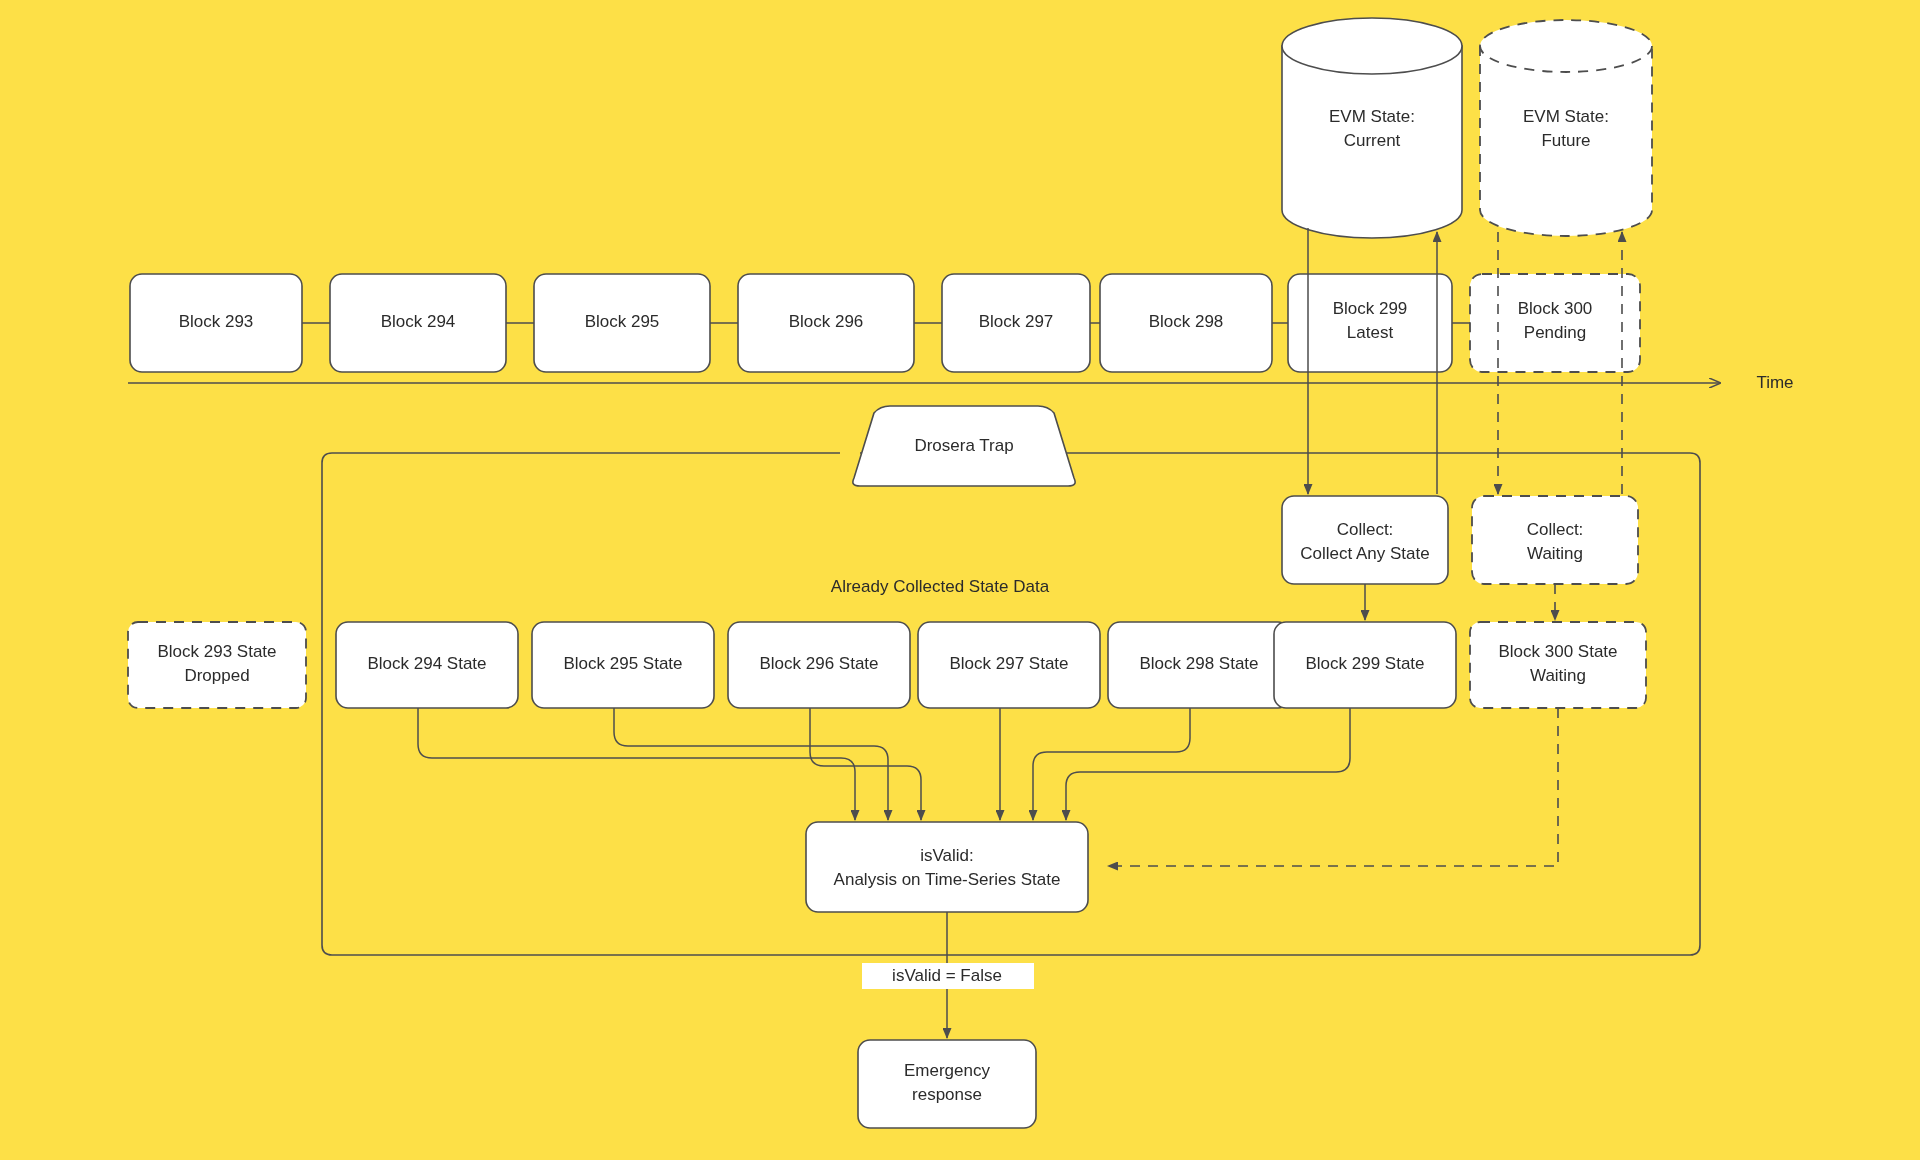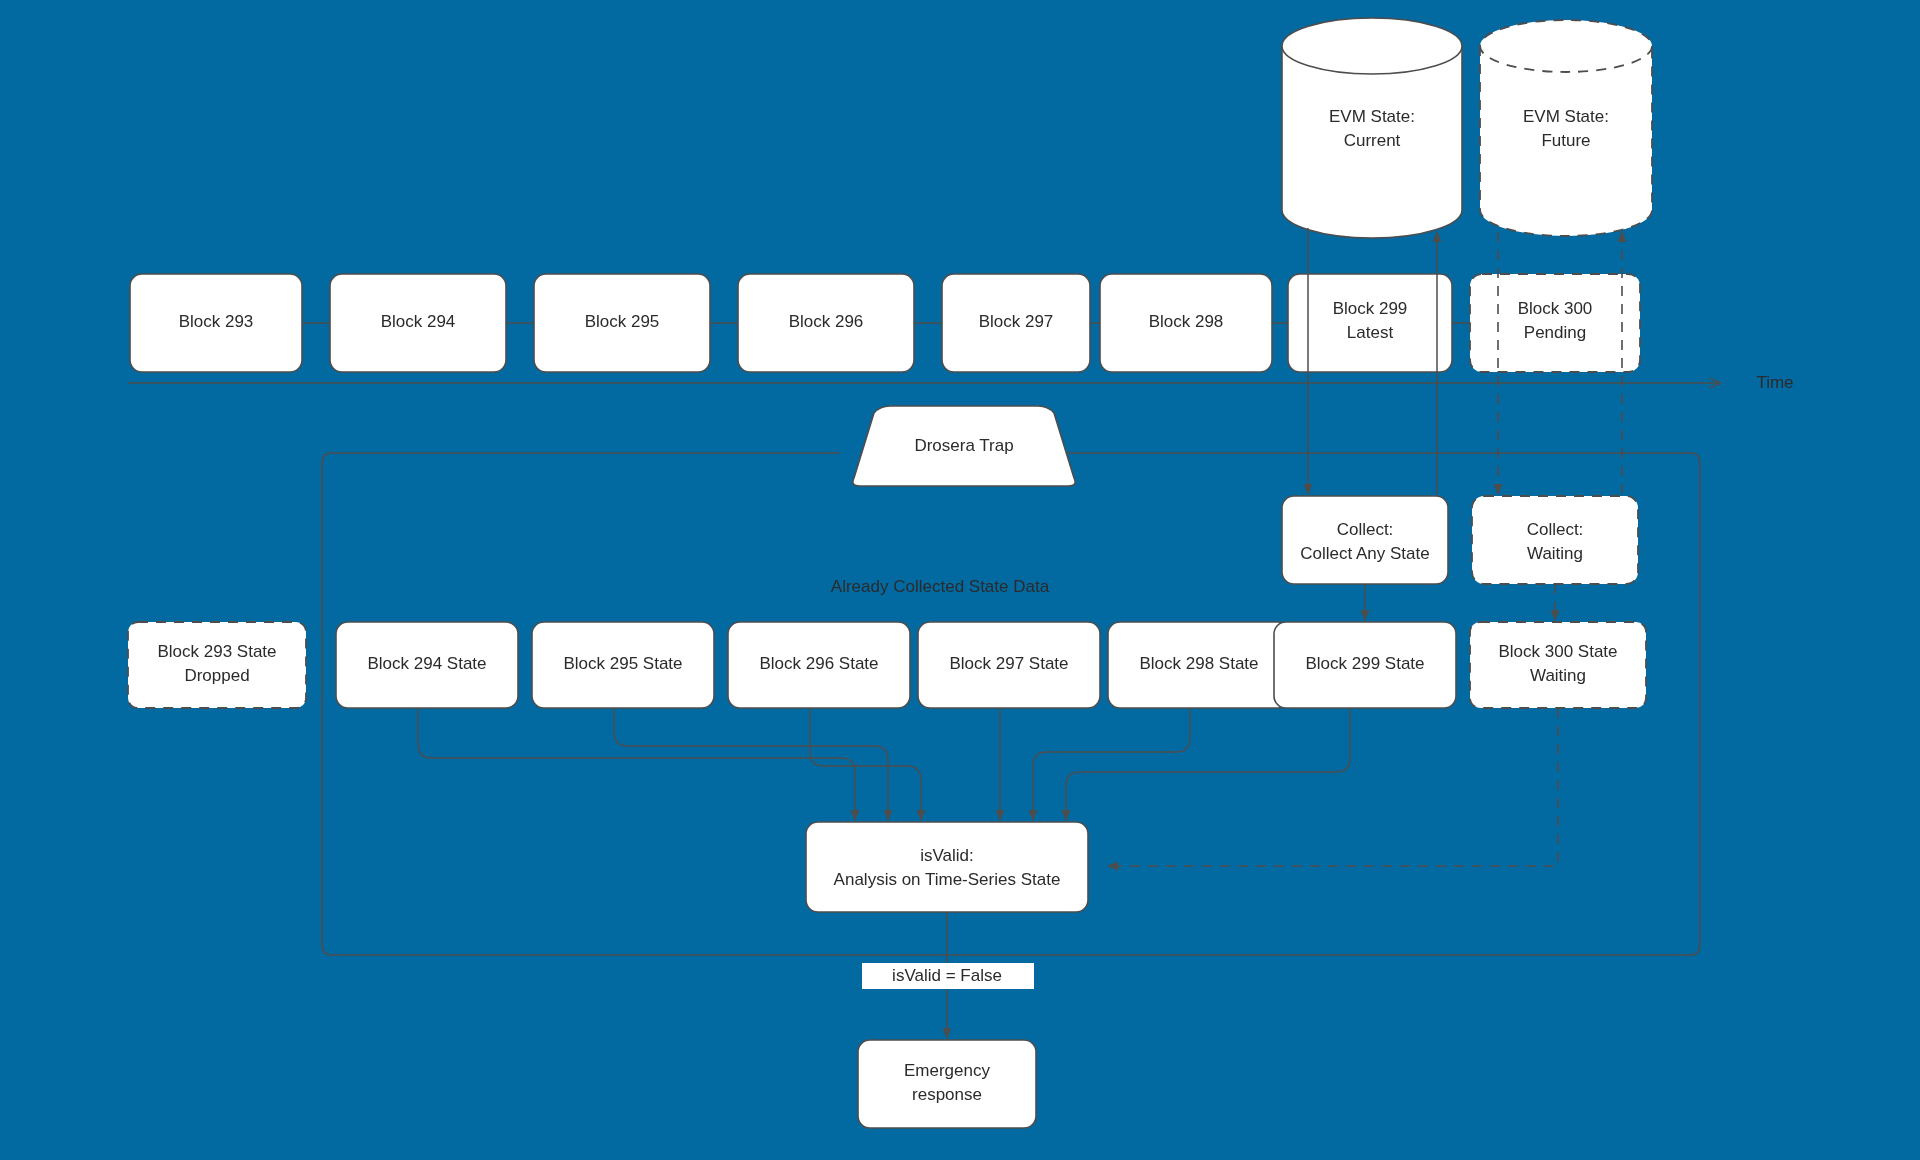--- a/index.html
+++ b/index.html
@@ -11,21 +11,21 @@
   body {
     width: 1920px;
     height: 1160px;
     font-family: "Liberation Sans", sans-serif;
     overflow: hidden;
   }
   #diagram-root {
     position: relative;
     width: 1920px;
     height: 1160px;
-    background: #0369a1;
+    background: #fde047;
   }
   svg#diagram-svg {
     position: absolute;
     top: 0; left: 0;
     width: 1920px;
     height: 1160px;
   }
   .node-label {
     font-family: "Liberation Sans", sans-serif;
     font-size: 17px;

